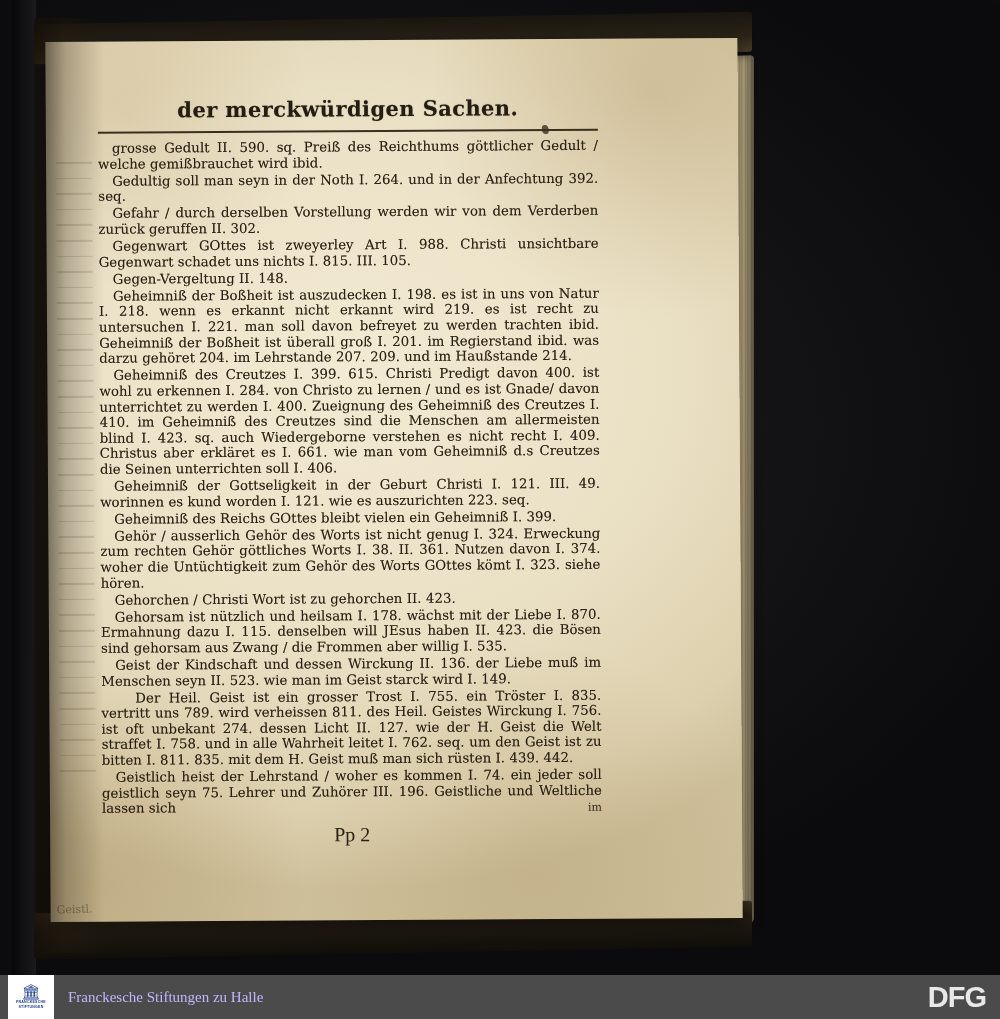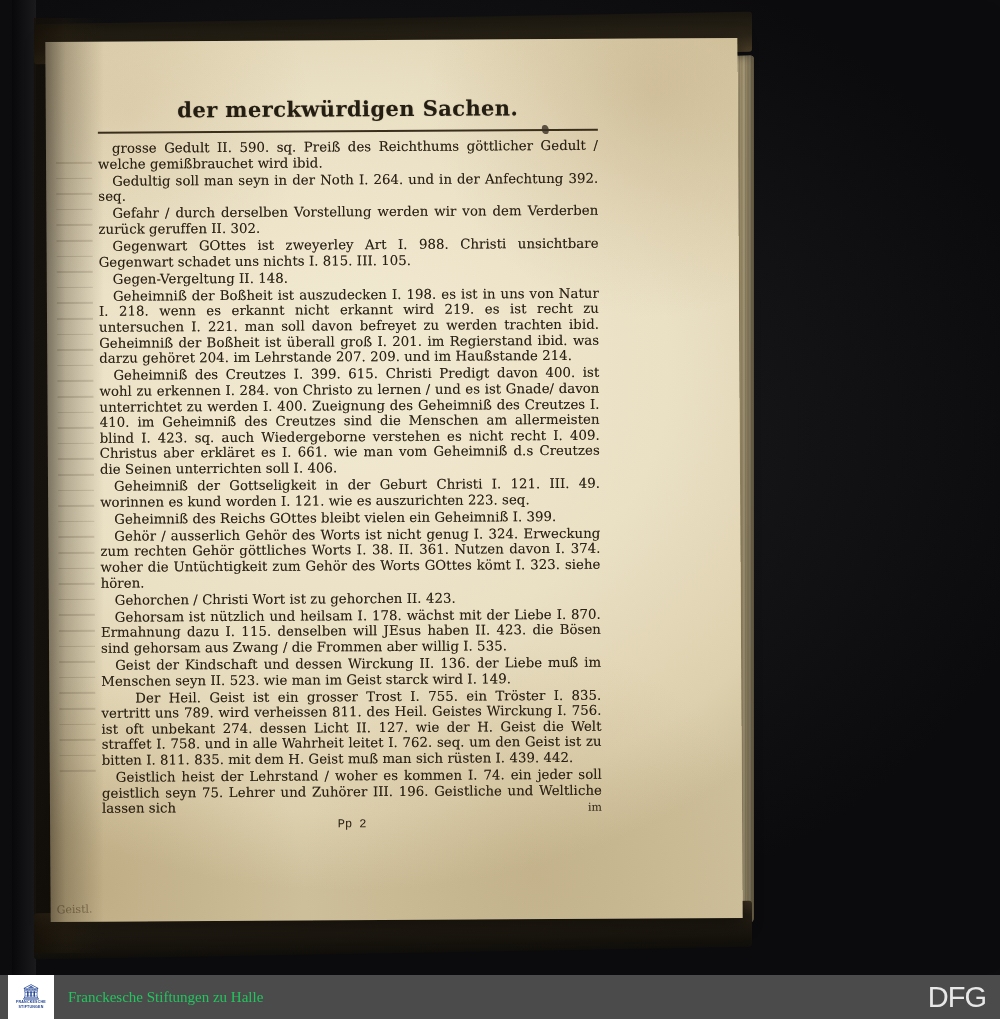--- a/index.html
+++ b/index.html
@@ -152,23 +152,24 @@
 
   .catchword-row {
     position: relative;
     height: 22px;
     margin-top: 2px;
   }
   .signature {
     position: absolute;
     left: 50%;
     transform: translateX(-50%);
-    font-size: 12px;
+    font-size: 20px;
     color: #2a2114;
-    font-family: Liberation Mono, monospace;
+    font-family: Liberation Serif, serif;
+    margin-top: 6px;
   }
   .catchword {
     position: absolute;
     right: 0;
     top: -15px;
     font-size: 11px;
     color: #2a2114;
     font-family: "DejaVu Serif", "Liberation Serif", serif;
   }
   .marginalia {
@@ -238,30 +239,30 @@
     font-size: 3.6px;
     line-height: 4.4px;
     letter-spacing: .2px;
     color: #1b3f8f;
     text-align: center;
     font-family: "Liberation Sans", sans-serif;
     font-weight: 700;
   }
   #footer-title {
     margin-left: 14px;
-    color: #22c55e;
+    color: #c4b5fd;
     font-size: 15px;
     font-family: "Liberation Serif", serif;
   }
   #footer-right {
     margin-left: auto;
     margin-right: 14px;
     color: #e8e8e8;
     font-size: 29px;
-    font-weight: 400;
+    font-weight: 700;
     letter-spacing: -1px;
     font-family: "Liberation Sans", sans-serif;
   }
 </style>
 </head>
 <body>
 
 <div id="scan-area">
   <div id="left-edge"></div>
 

